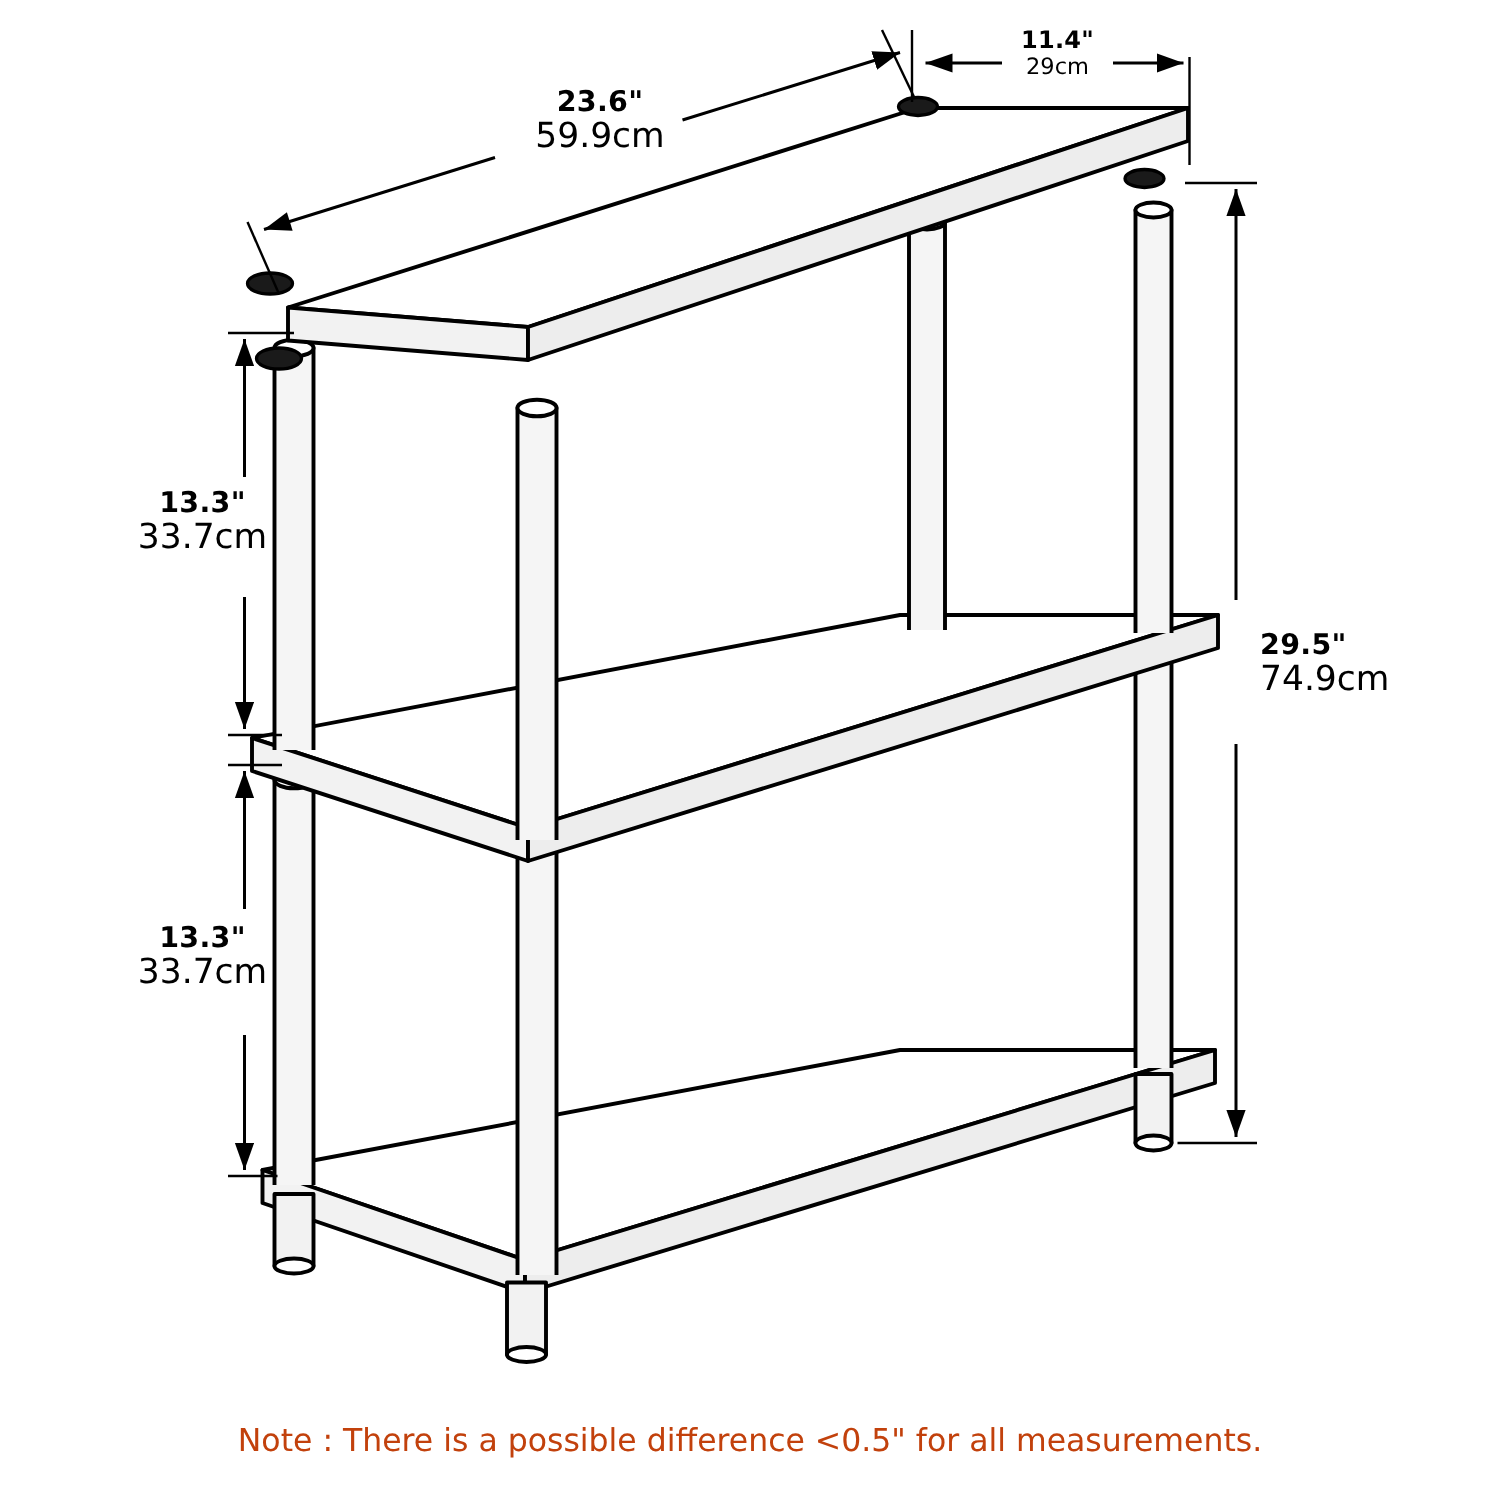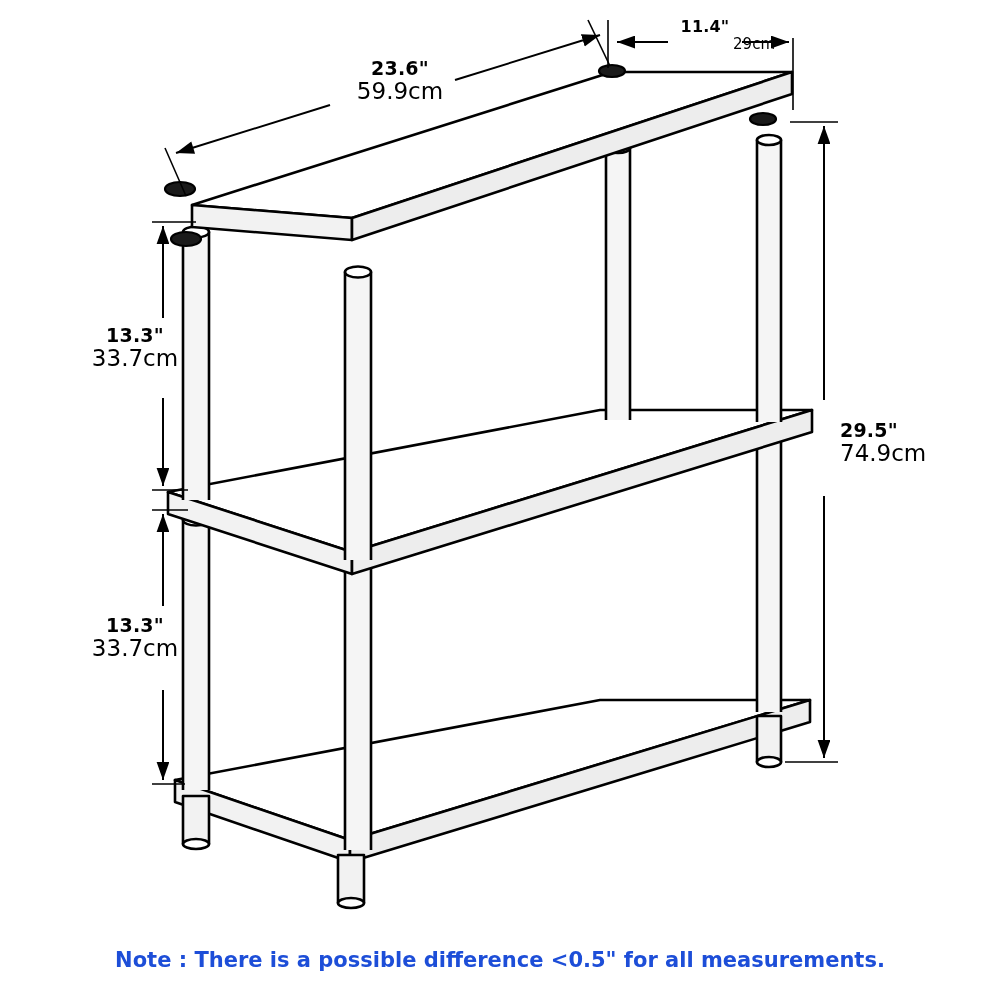--- a/index.html
+++ b/index.html
@@ -35,30 +35,30 @@
   .dim-in {
     font-weight: bold;
     font-size: 19px;
     letter-spacing: 0.2px;
   }
   .dim-cm {
     font-weight: normal;
     font-size: 23px;
   }
   .dim-small .dim-in { font-size: 16px; }
-  .dim-small .dim-cm { font-size: 15px; text-align: right; }
+  .dim-small .dim-cm { font-size: 15px; }
   .note {
     position: absolute;
     left: 0;
     top: 948px;
     width: 1000px;
     text-align: center;
     font-size: 21px;
-    font-weight: bold;
-    color: #1d4ed8;
+    font-weight: normal;
+    color: #c2410c;
   }
 </style>
 </head>
 <body>
 
 <div id="stage">
 
   <svg id="diagram" viewBox="0 0 1000 1000" xmlns="http://www.w3.org/2000/svg">
 
     <defs>

